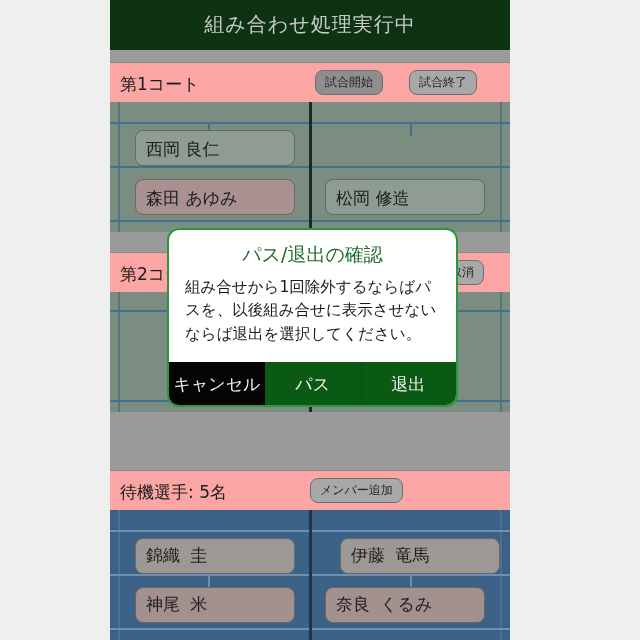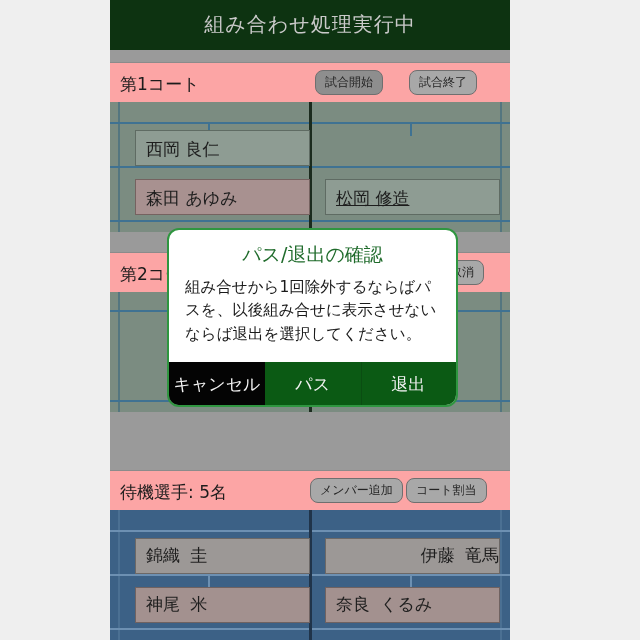--- a/index.html
+++ b/index.html
@@ -56,22 +56,22 @@
   .court.blue .hline{background:#6d90b2;}
   .court .vtick{
     position:absolute;width:2px;background:#3f7292;
   }
   .court.blue .vtick{background:#6d90b2;}
   .court .sideline{
     position:absolute;top:0;bottom:0;width:2px;background:#54767f;
   }
   .court.blue .sideline{background:#4b7093;}
   .chip{
-    position:absolute;height:36px;width:175px;
-    border:1px solid #5f6b63;border-radius:0;
+    position:absolute;height:36px;width:160px;
+    border:1px solid #5f6b63;border-radius:8px;
     background:#8e9c93;color:#1d1d1d;
     font-size:17px;line-height:36px;
     box-sizing:border-box;padding-left:10px;white-space:nowrap;overflow:hidden;
   }
   .chip.f{background:#a89190;border-color:#756260;}
   .court.blue .chip{background:#9c9896;border-color:#6c6866;font-family:Liberation Mono, monospace;}
   .court.blue .chip.f{background:#a3918f;border-color:#6f6261;}
   
   .backdrop{position:absolute;left:0;top:0;width:400px;height:640px;}
   .dialog{
@@ -113,55 +113,54 @@
     <div class="sideline" style="left:8px;"></div>
     <div class="sideline" style="right:8px;"></div>
     <div class="hline" style="top:20px;"></div>
     <div class="hline" style="top:64px;"></div>
     <div class="hline" style="top:118px;"></div>
     <div class="vtick" style="left:98px;top:20px;height:14px;"></div>
     <div class="vtick" style="left:300px;top:20px;height:14px;"></div>
     <div class="net"></div>
     <div class="chip" style="left:25px;top:28px;">西岡 良仁</div>
     <div class="chip f" style="left:25px;top:77px;">森田 あゆみ</div>
-    <div class="chip" style="left:215px;top:77px;text-decoration:underline;">松岡 修造</div>
+    <div class="chip" style="left:215px;top:77px;">松岡 修造</div>
   </div>
 
   <div class="sec-head" style="top:252px;">
     <div class="lbl">第2コート</div>
     <div class="hbtn" style="left:330px;">取消</div>
   </div>
 
   <div class="court green" style="top:292px;height:120px;">
     <div class="sideline" style="left:8px;"></div>
     <div class="sideline" style="right:8px;"></div>
     <div class="hline" style="top:18px;"></div>
     <div class="hline" style="top:108px;"></div>
     <div class="net"></div>
   </div>
 
   <div style="position:absolute;left:0;top:412px;width:400px;height:58px;background:#9a9a9a;"></div>
 
   <div class="sec-head" style="top:470px;">
     <div class="lbl">待機選手: 5名</div>
     <div class="hbtn" style="left:200px;text-align:center;">メンバー追加</div>
-    <div class="hbtn" style="left:296px;">コート割当</div>
   </div>
 
   <div class="court blue" style="top:510px;height:130px;">
     <div class="sideline" style="left:8px;"></div>
     <div class="sideline" style="right:8px;"></div>
     <div class="hline" style="top:20px;"></div>
     <div class="hline" style="top:64px;"></div>
     <div class="hline" style="top:118px;"></div>
     <div class="vtick" style="left:98px;top:64px;height:14px;"></div>
     <div class="vtick" style="left:300px;top:64px;height:14px;"></div>
     <div class="net"></div>
     <div class="chip" style="left:25px;top:28px;">錦織 圭</div>
-    <div class="chip" style="left:215px;top:28px;text-align:right;">伊藤 竜馬</div>
+    <div class="chip" style="left:230px;top:28px;">伊藤 竜馬</div>
     <div class="chip f" style="left:25px;top:77px;">神尾 米</div>
     <div class="chip f" style="left:215px;top:77px;">奈良 くるみ</div>
   </div>
 
   <div class="backdrop">
     <div class="dialog">
       <div class="dlg-title">パス/退出の確認</div>
       <div class="dlg-body">組み合せから1回除外するならばパスを、以後組み合せに表示させないならば退出を選択してください。</div>
       <div class="dlg-actions">
         <div class="act cancel">キャンセル</div>

